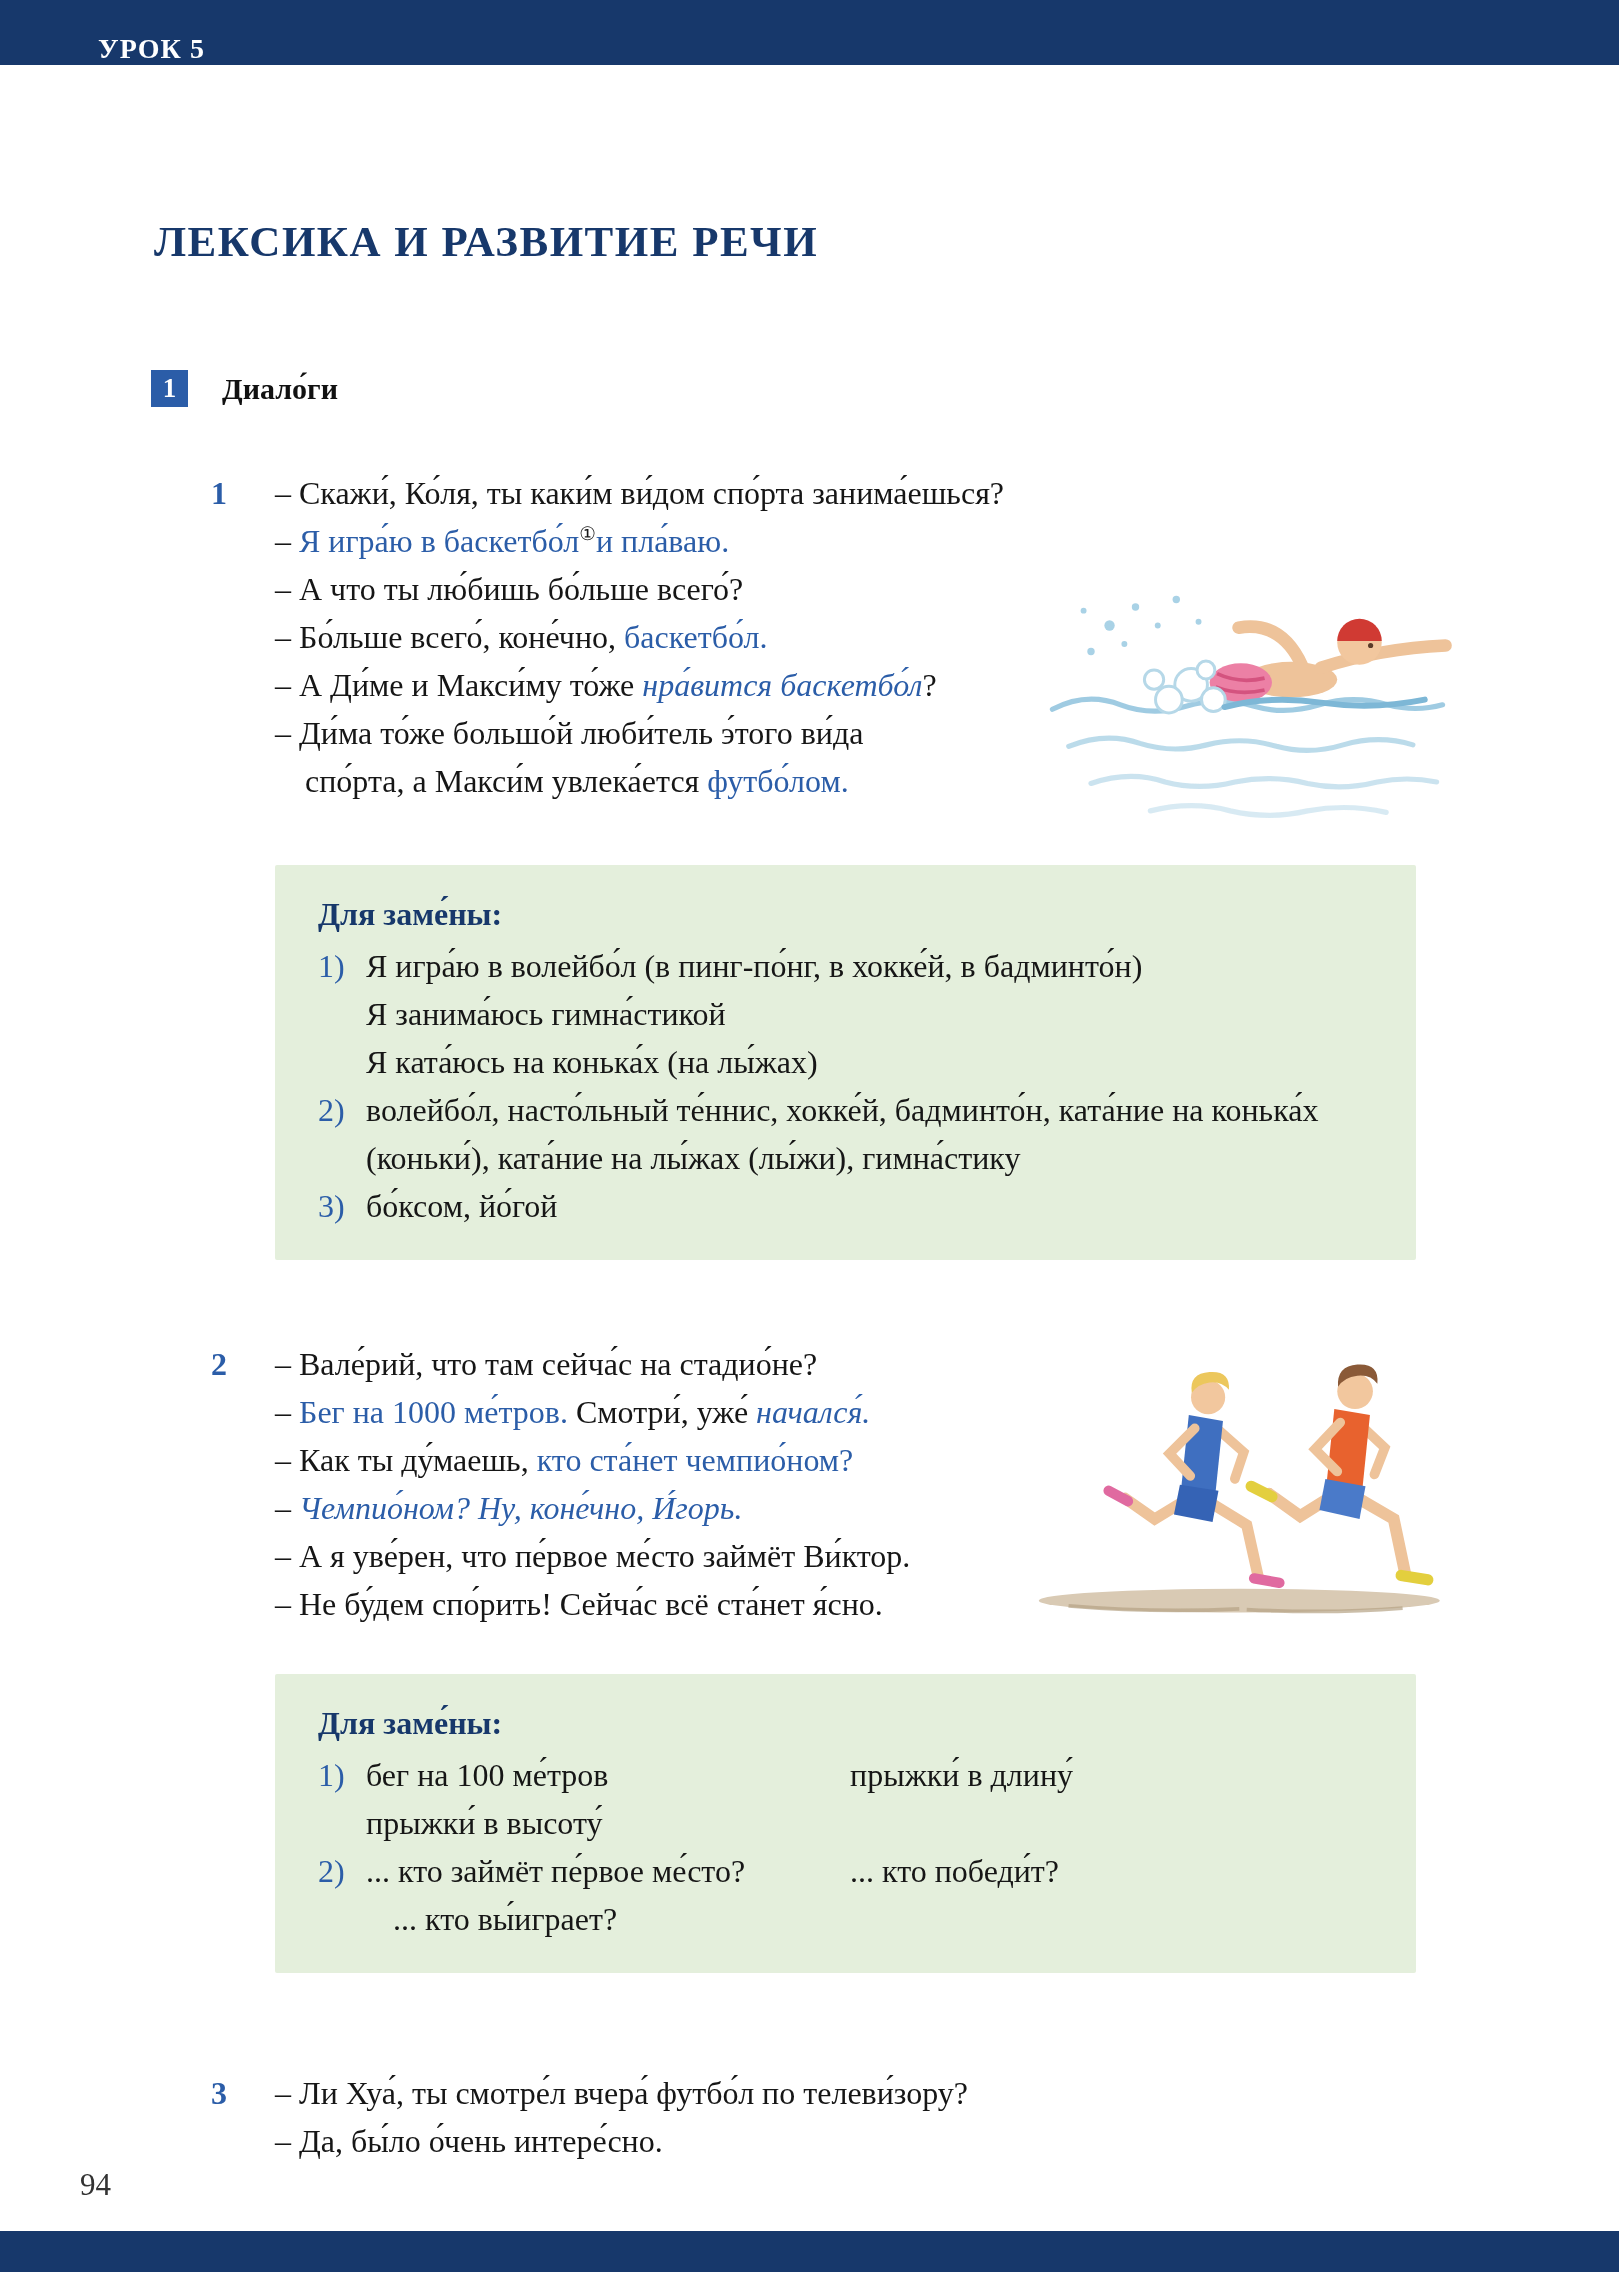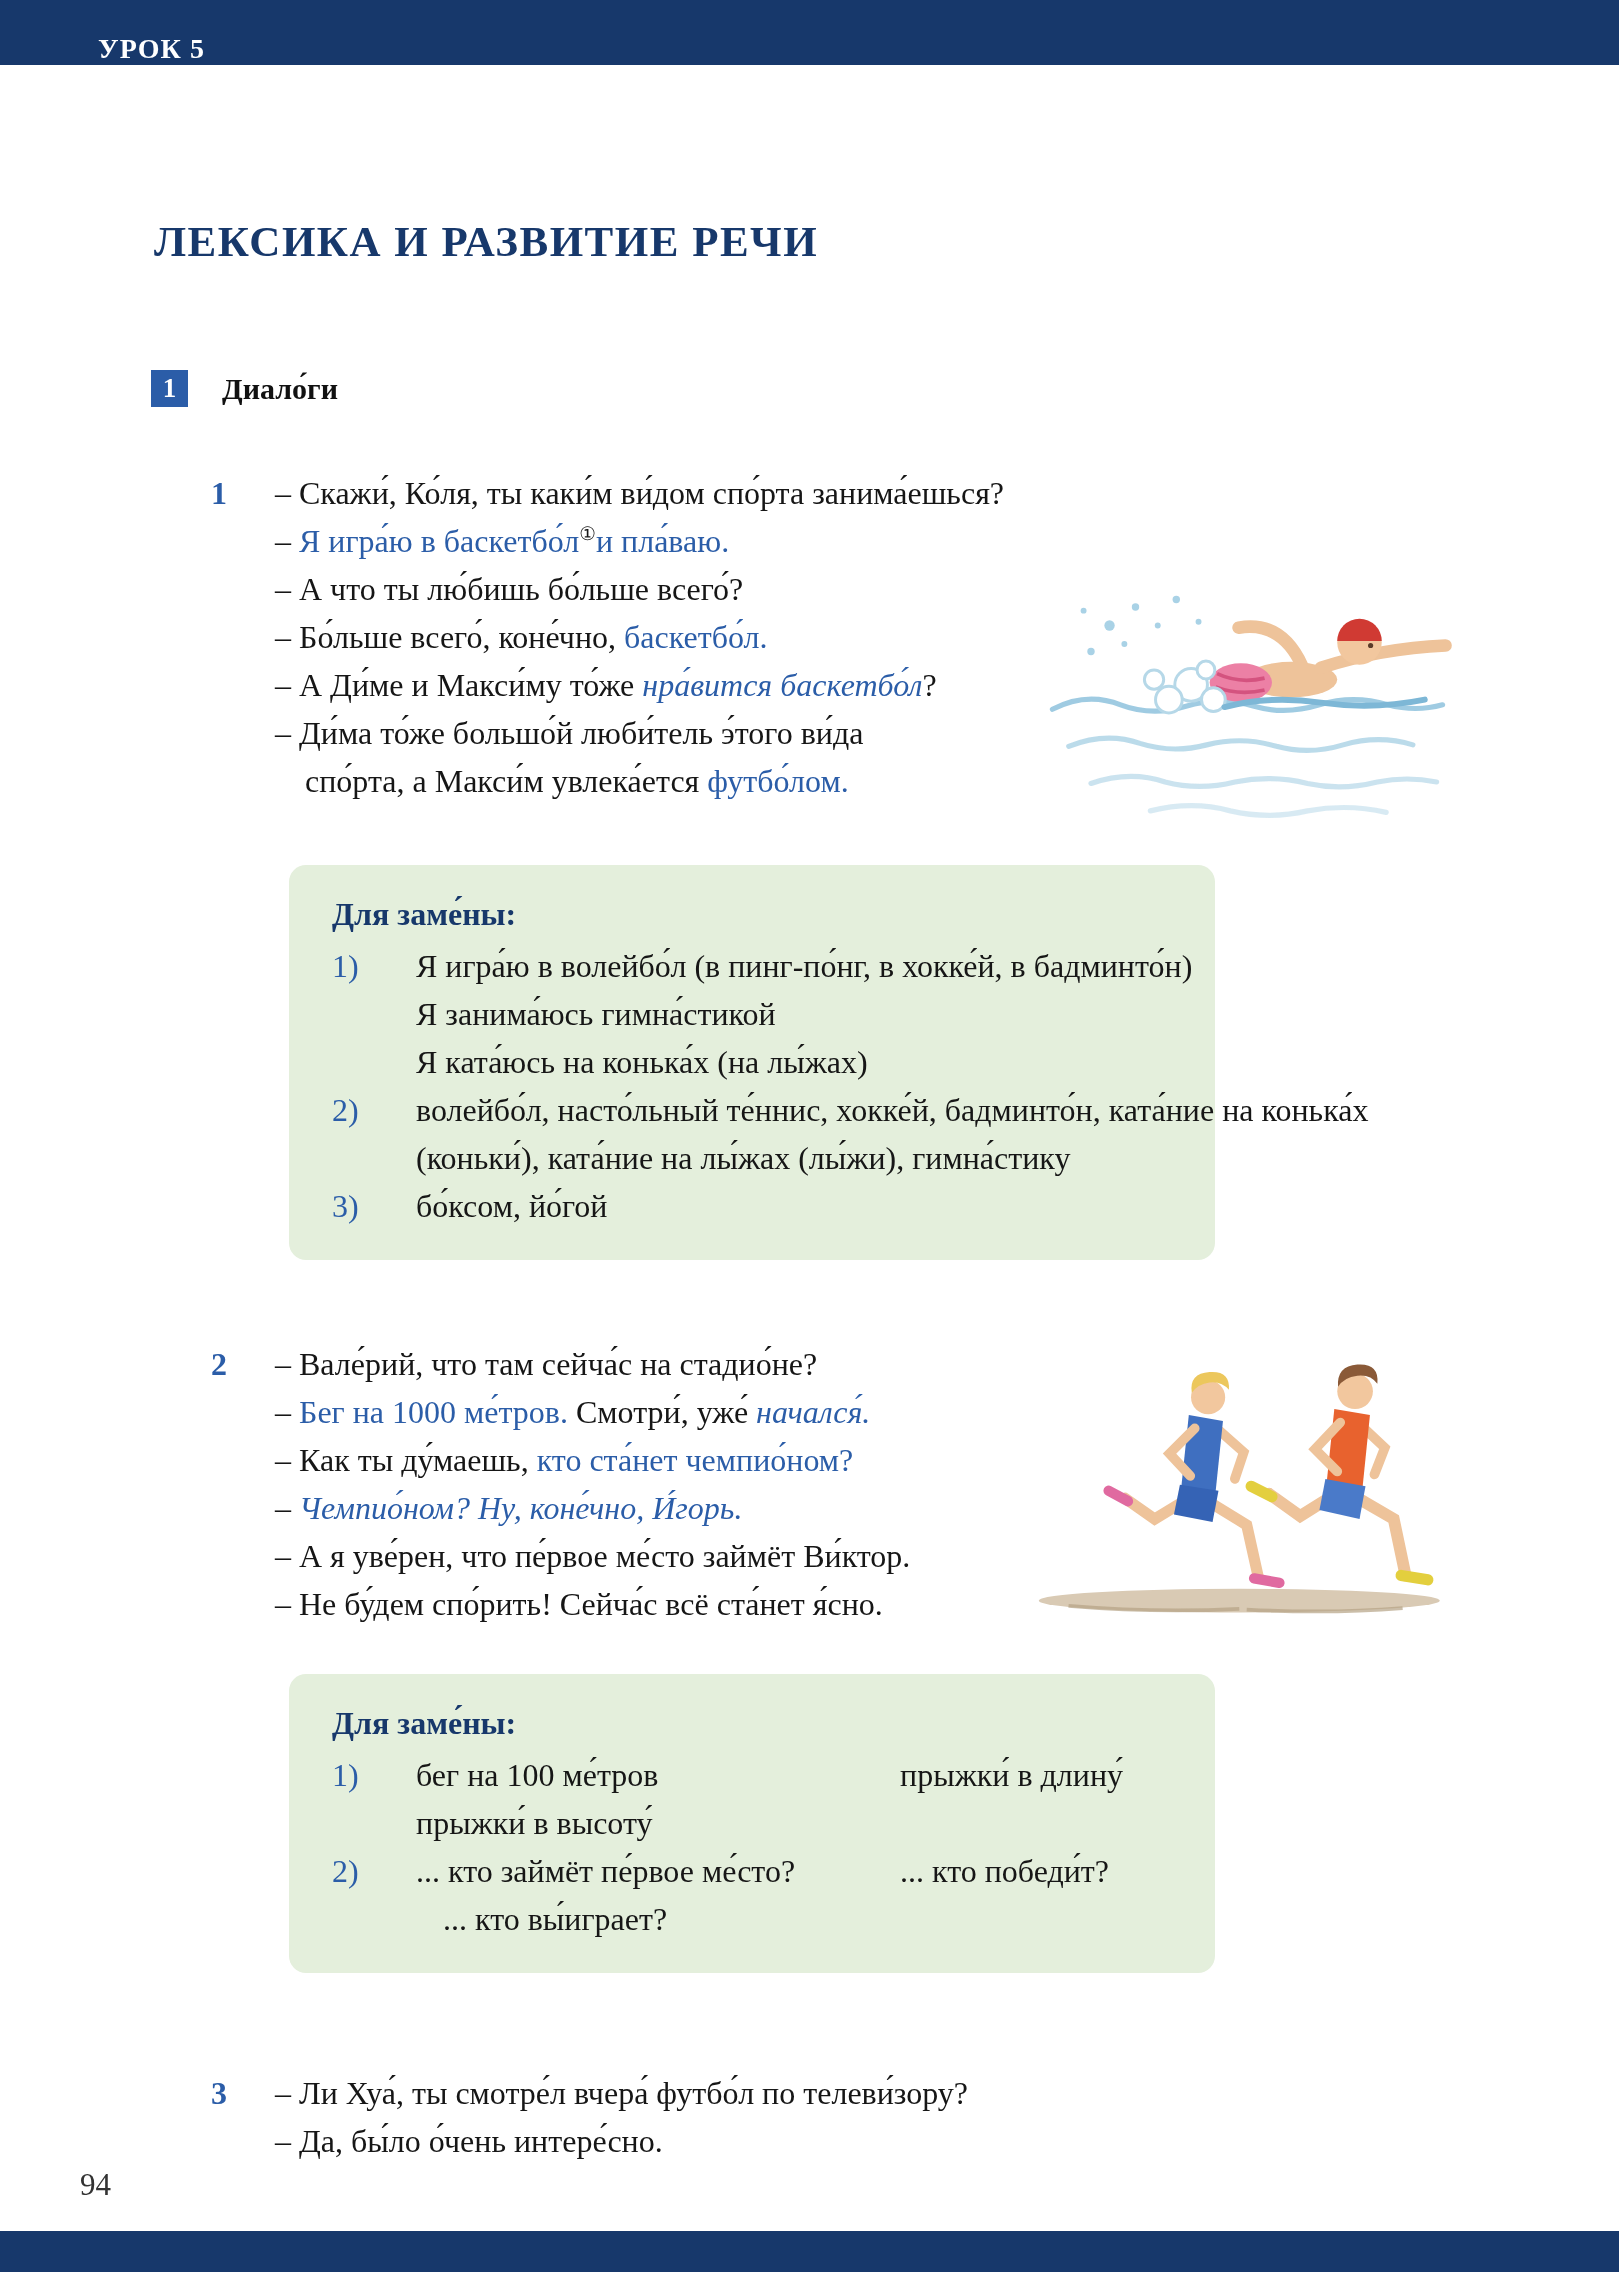--- a/index.html
+++ b/index.html
@@ -36,28 +36,28 @@
   .dialog-number { position:absolute; left:0; top:0; color:var(--blue); font-weight:bold; font-size:32px; line-height:48px; }
   .dialog-lines { margin-left:64px; }
   .dialog-line { font-size:32px; line-height:48px; color:#161616; white-space:nowrap; }
   .dialog-line.cont { margin-left:30px; }
 
   .seg-blue { color:var(--blue); }
   .seg-italic { font-style:italic; }
   .seg-sup { vertical-align:super; font-size:58%; line-height:0; }
 
   .subst-box {
-    position:absolute; left:289px; width:926px;
-    background:var(--green); border-radius:17px;
+    position:absolute; left:275px; width:1141px;
+    background:var(--green); border-radius:2px;
     padding:25px 34px 30px 43px;
   }
   .box-title { display:block; color:var(--navy); font-weight:bold; font-size:32px; line-height:49px; margin-bottom:3px; }
   .box-item { position:relative; padding-left:48px; }
   .box-item-num { position:absolute; left:0; top:0; color:var(--blue); font-size:32px; line-height:48px; }
-  .box-line { position:relative; font-size:32px; line-height:48px; color:#161616; white-space:nowrap;margin-left:36px; }
+  .box-line { position:relative; font-size:32px; line-height:48px; color:#161616; white-space:nowrap; }
   .box-line.indented { padding-left:27px; }
   .box-right { position:absolute; left:484px; top:0; }
 
   .illustration { position:absolute; }
   .page-number { position:absolute; left:80px; top:2167px; font-size:31px; color:#333333; }
 </style>
 </head>
 <body>
 
 <div class="page" style="--navy: #17386b; --blue: #2b5da8; --green: #e4efdc;">

